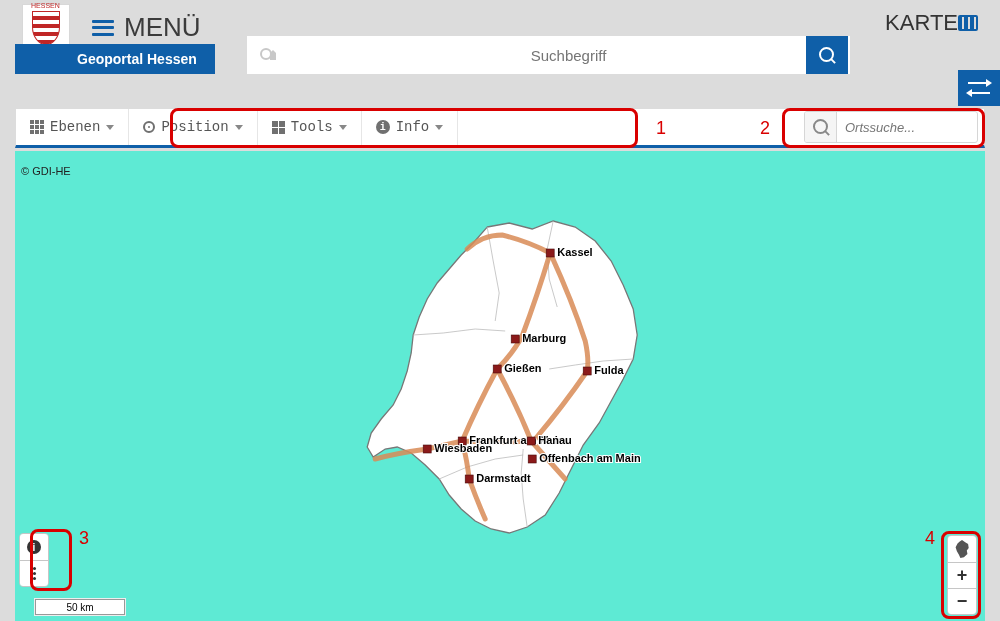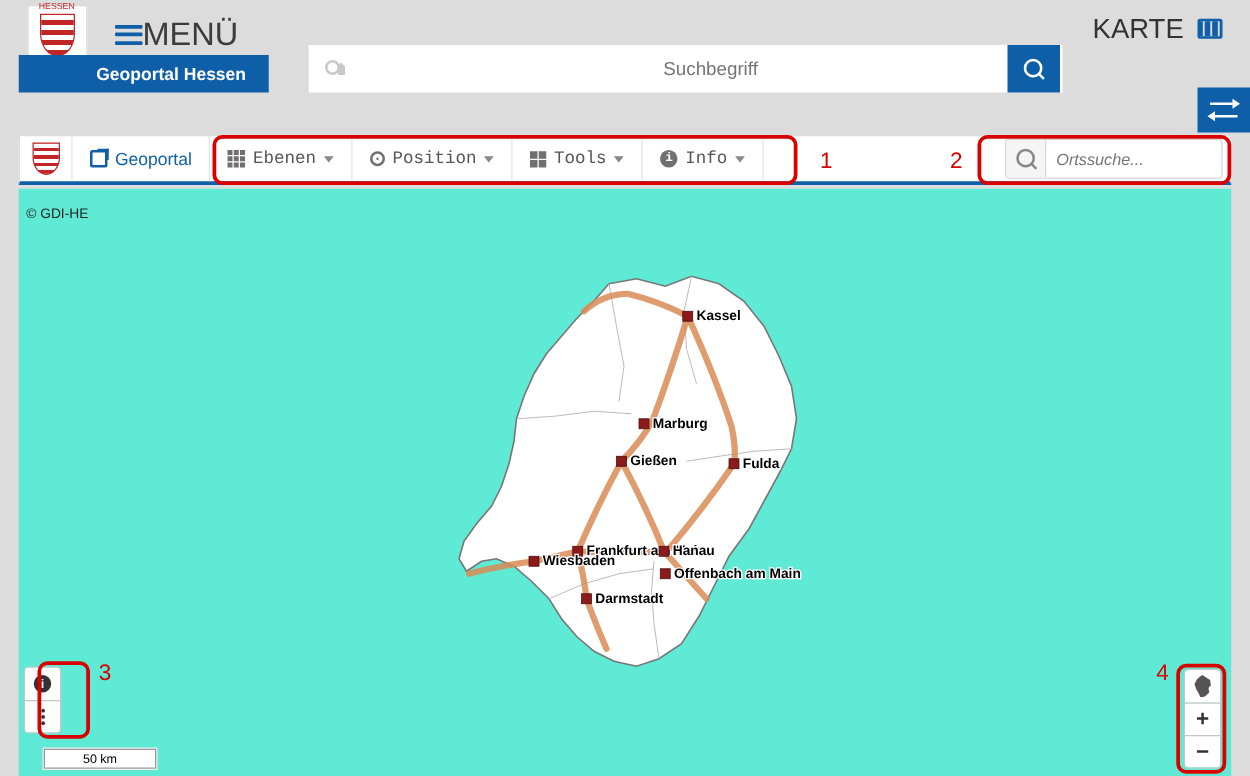--- a/index.html
+++ b/index.html
@@ -13,21 +13,21 @@
   }
   .coat {
     width: 28px; height: 34px;
     background:
       repeating-linear-gradient(0deg,#c02626 0 4px,#fff 4px 8px);
     border: 1px solid #c02626; border-radius: 0 0 14px 14px / 0 0 18px 18px;
     position: relative;
   }
   .coat::before{content:"HESSEN";position:absolute;top:-10px;left:-2px;font-size:7px;color:#c02626;}
   .menu-btn {
-    position: absolute; left: 92px; top: 12px; display: flex; align-items: center; gap: 0;
+    position: absolute; left: 92px; top: 12px; display: flex; align-items: center; gap: 10px;
     color: #3b3b3b; font-size: 26px; cursor: pointer;
   }
   .hamburger { display:inline-block; width:22px; height:16px; position:relative;}
   .hamburger span{position:absolute;left:0;right:0;height:3px;background:#0f5fa8;border-radius:1px;}
   .hamburger span:nth-child(1){top:0;} .hamburger span:nth-child(2){top:6.5px;} .hamburger span:nth-child(3){top:13px;}
 
   .subbrand {
     position: absolute; left: 15px; top: 44px; width: 200px; height: 30px;
     background: #0f5fa8; color: #fff; font-size: 14px; font-weight: 600;
     display: flex; align-items: center; padding-left: 62px;
@@ -36,21 +36,21 @@
   .search-wrap {
     position: absolute; left: 247px; top: 36px; width: 603px; height: 38px;
     background: #fff; display: flex; align-items: center;
   }
   .search-left-icon { width: 40px; display:flex; align-items:center; justify-content:center; color:#c8c8c8; font-size:20px;}
   .search-input { flex:1; border:none; outline:none; text-align:center; font-size:15px; color:#0f172a; background:transparent;}
   .search-btn {
     width: 42px; height: 38px; background:#0f5fa8; display:flex; align-items:center; justify-content:center; color:#fff;
     position:absolute; left: 806px; top:36px; cursor:pointer;
   }
-  .karte-label { position:absolute; right:22px; top:10px; font-size:22px; color:#333; display:flex; align-items:center; gap:11px;}
+  .karte-label { position:absolute; right:22px; top:10px; font-size:22px; color:#333; display:flex; align-items:center; gap:0;}
   .map-glyph{width:20px;height:16px;border:2px solid #0f5fa8;border-radius:2px;background:linear-gradient(90deg,#0f5fa8 33%,transparent 33% 66%,#0f5fa8 66%);background-size:6px 100%;}
   .swap-btn{position:absolute;right:0;top:70px;width:42px;height:36px;background:#0f5fa8;display:flex;align-items:center;justify-content:center;cursor:pointer;}
   .swap-arrow{position:relative;width:22px;height:16px;}
   .swap-arrow::before,.swap-arrow::after{content:"";position:absolute;left:0;right:0;height:2px;background:#fff;}
   .swap-arrow::before{top:2px;} .swap-arrow::after{bottom:2px;}
   .swap-arrow .ah1,.swap-arrow .ah2{position:absolute;width:0;height:0;border-top:4px solid transparent;border-bottom:4px solid transparent;}
   .swap-arrow .ah1{right:-2px;top:-1px;border-left:6px solid #fff;}
   .swap-arrow .ah2{left:-2px;bottom:-1px;border-right:6px solid #fff;}
 
   
@@ -153,29 +153,20 @@
 
   <div class="swap-btn">
     <span class="swap-arrow">
         <span class="ah1"></span>
         <span class="ah2"></span>
       </span>
   </div>
 </div>
 
 <div class="toolbar">
-  <div class="tb-left">
-    <div class="tb-logo">
-        <div class="mini-coat"></div>
-      </div>
-    <div class="tb-geoportal">
-      <span class="ext-icon"></span>
-      <span>Geoportal</span>
-    </div>
-  </div>
 
   <div class="tb-menu">
     <div class="tb-item">
       <span class="grid-icon">
           <span></span>
           <span></span>
           <span></span>
           <span></span>
           <span></span>
           <span></span>

